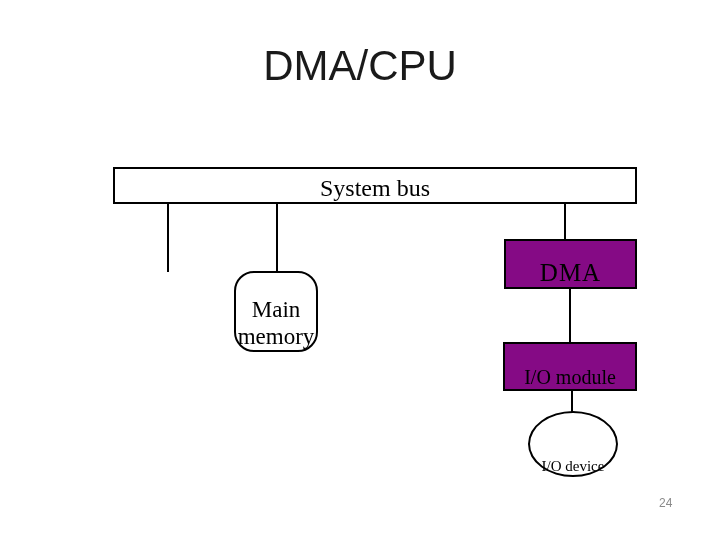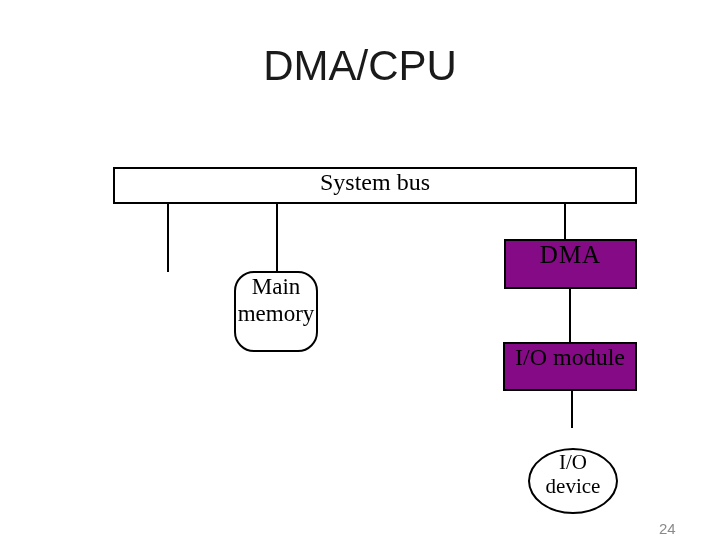--- a/index.html
+++ b/index.html
@@ -27,21 +27,21 @@
     color: var(--title, #1a1a1a);
     letter-spacing: 0px;
   }
 
   .shape {
     position: absolute;
     box-sizing: border-box;
     border: 2px solid var(--line, #000000);
     background: #ffffff;
     display: flex;
-    align-items: flex-start;
+    align-items: flex-end;
     justify-content: center;
     text-align: center;
     color: #000000;
     font-family: Liberation Serif, serif;
   }
 
   .bus-box {
     left: 113px; top: 167px; width: 524px; height: 37px;
     font-size: 24px;
   }
@@ -61,46 +61,46 @@
   .purple-box { background: var(--purple, #850a85); }
 
   .dma-box {
     left: 504px; top: 239px; width: 133px; height: 50px;
     font-size: 25px;
     letter-spacing: 1px;
   }
 
   .iomodule-box {
     left: 503px; top: 342px; width: 134px; height: 49px;
-    font-size: 24px;
+    font-size: 20px;
   }
 
   .iodevice-ellipse {
-    left: 528px; top: 448px; width: 90px; height: 66px;
+    left: 528px; top: 411px; width: 90px; height: 66px;
     border-radius: 50%;
-    font-size: 21px;
+    font-size: 15px;
     line-height: 1.15;
   }
 
   .connector {
     position: absolute;
     width: 2px;
     background: var(--line, #000000);
   }
   .conn-cpu      { left: 167px; top: 203px; height: 69px; }
   .conn-mm       { left: 276px; top: 203px; height: 68px; }
   .conn-dma      { left: 564px; top: 203px; height: 36px; }
   .conn-iomodule { left: 569px; top: 289px; height: 53px; }
   .conn-iodevice { left: 571px; top: 391px; height: 37px; }
 
   .page-number {
     position: absolute;
-    left: 659px; top: 520px;
+    left: 659px; top: 496px;
     font-family: "Liberation Sans", sans-serif;
-    font-size: 15px;
+    font-size: 12px;
     color: var(--gray, #8a8a8a);
   }
 
   .label { display: inline-block; }
 </style>
 </head>
 <body>
 
 <div class="slide">
 

